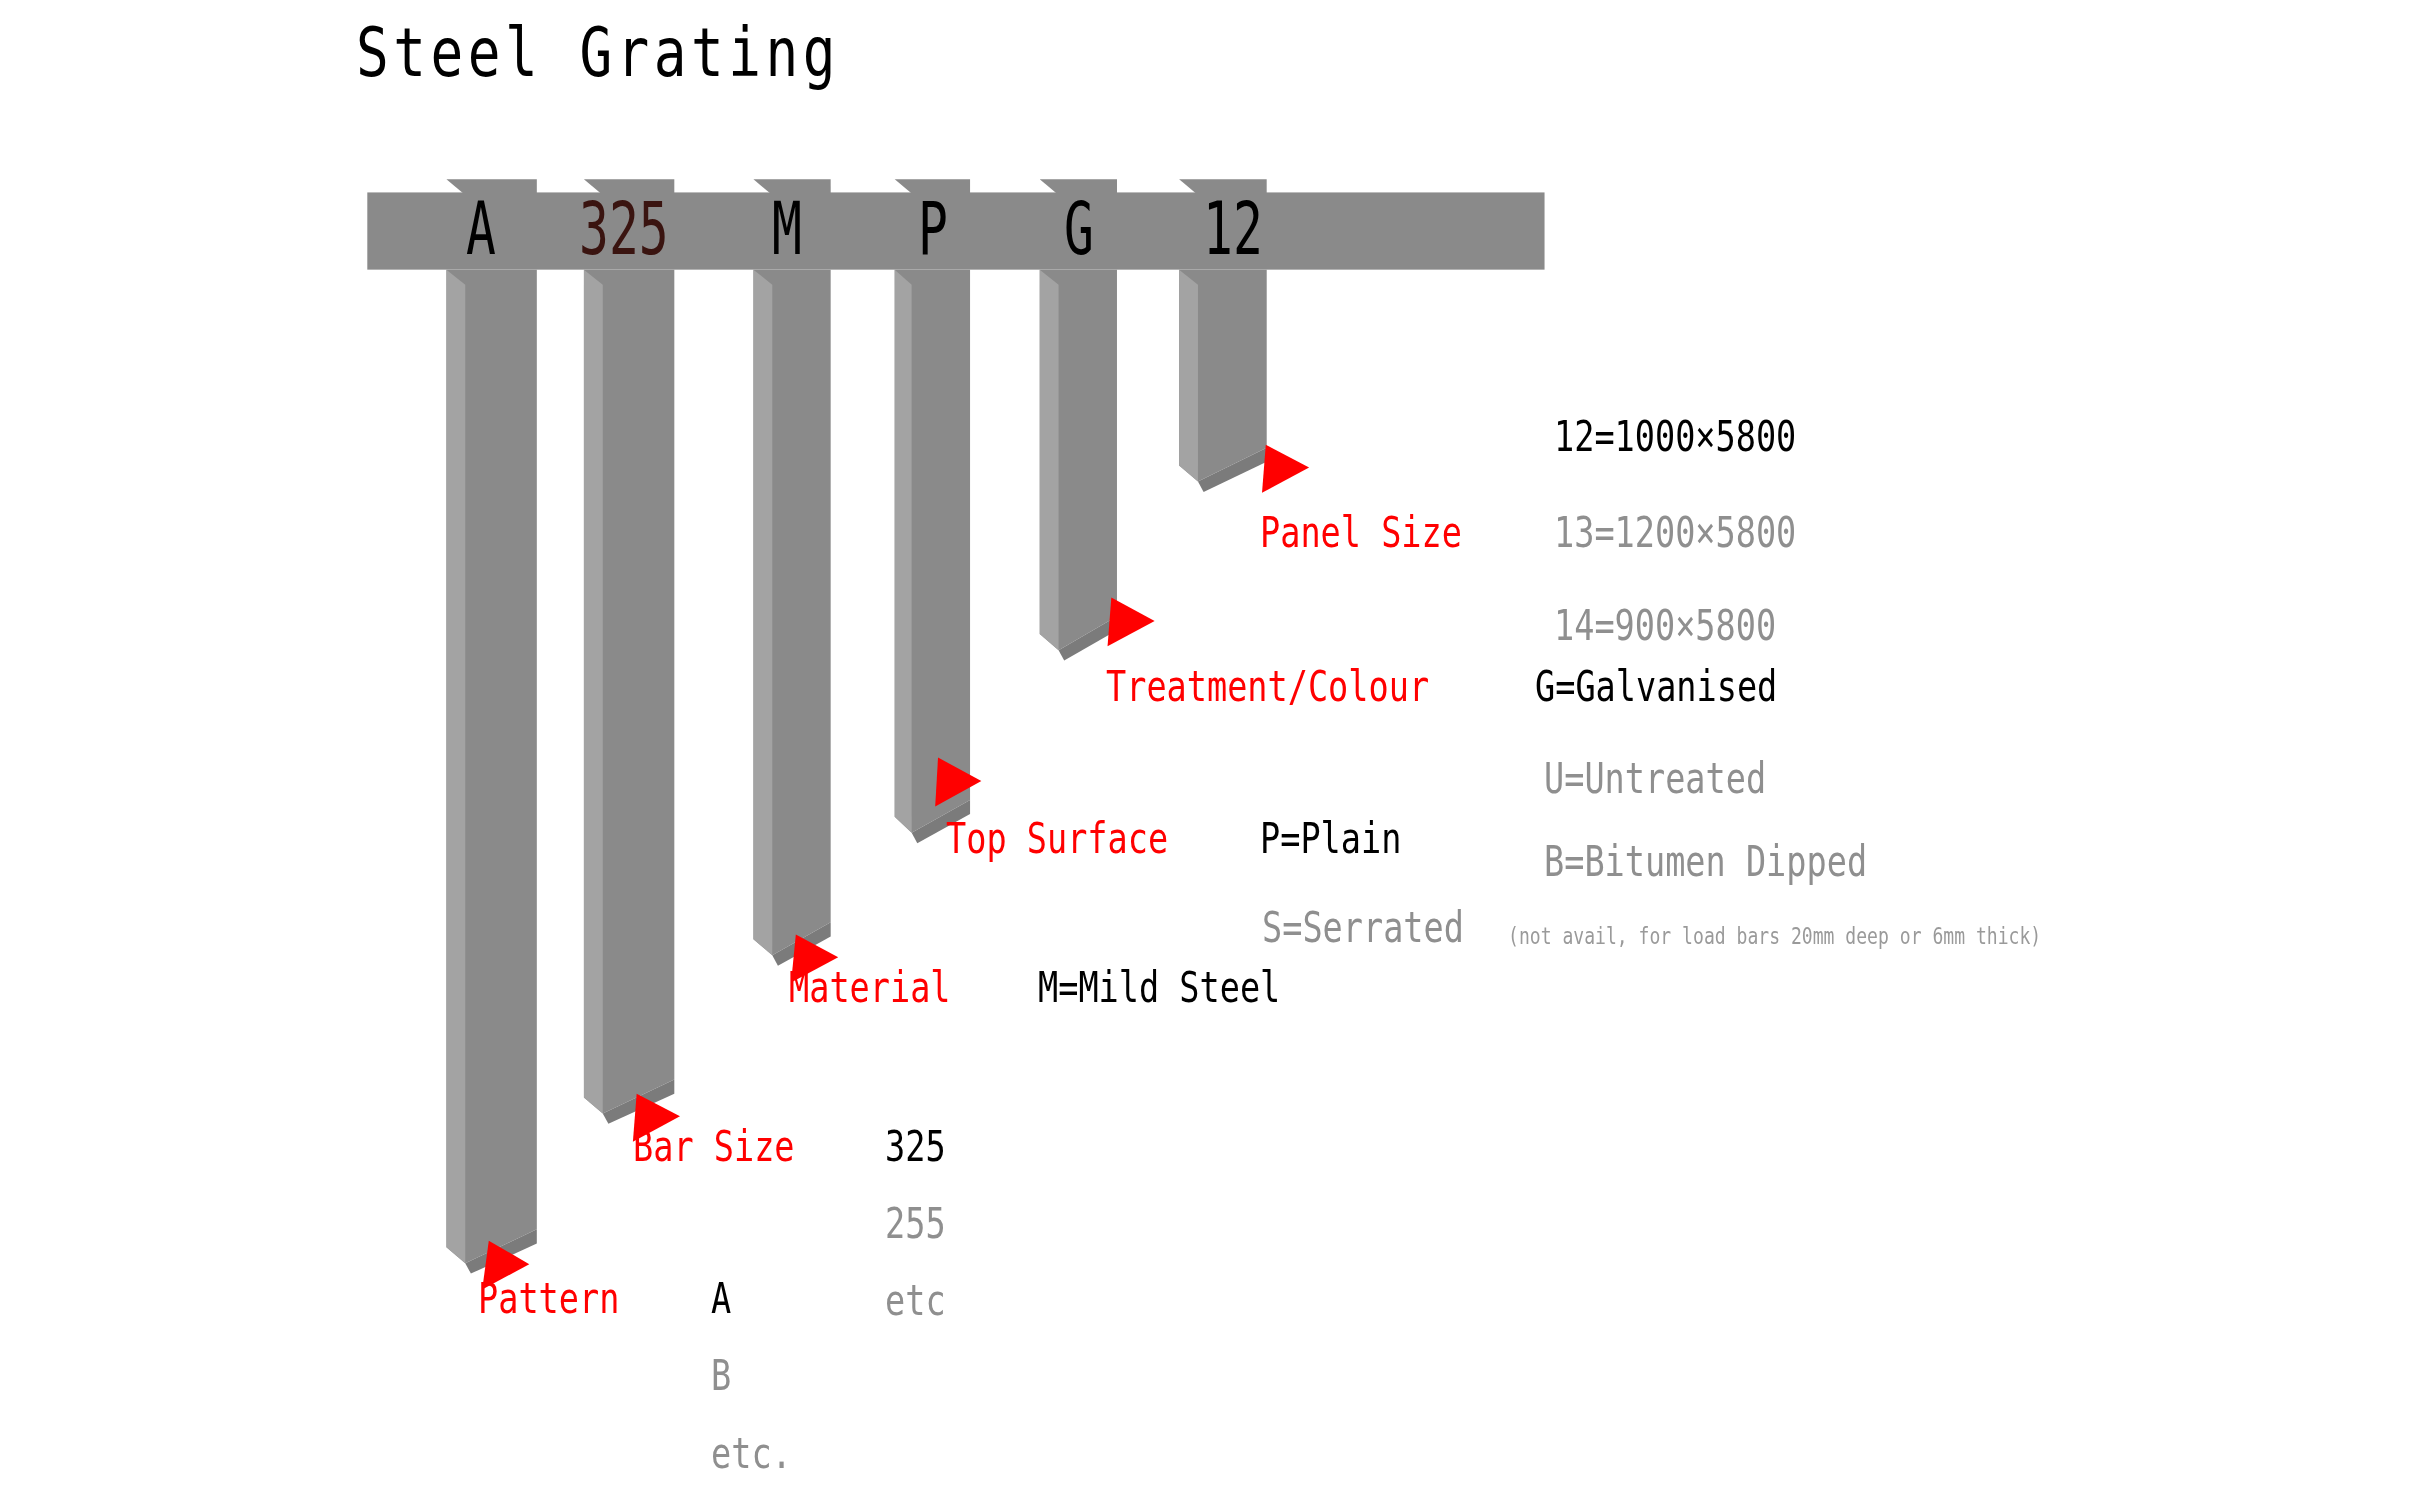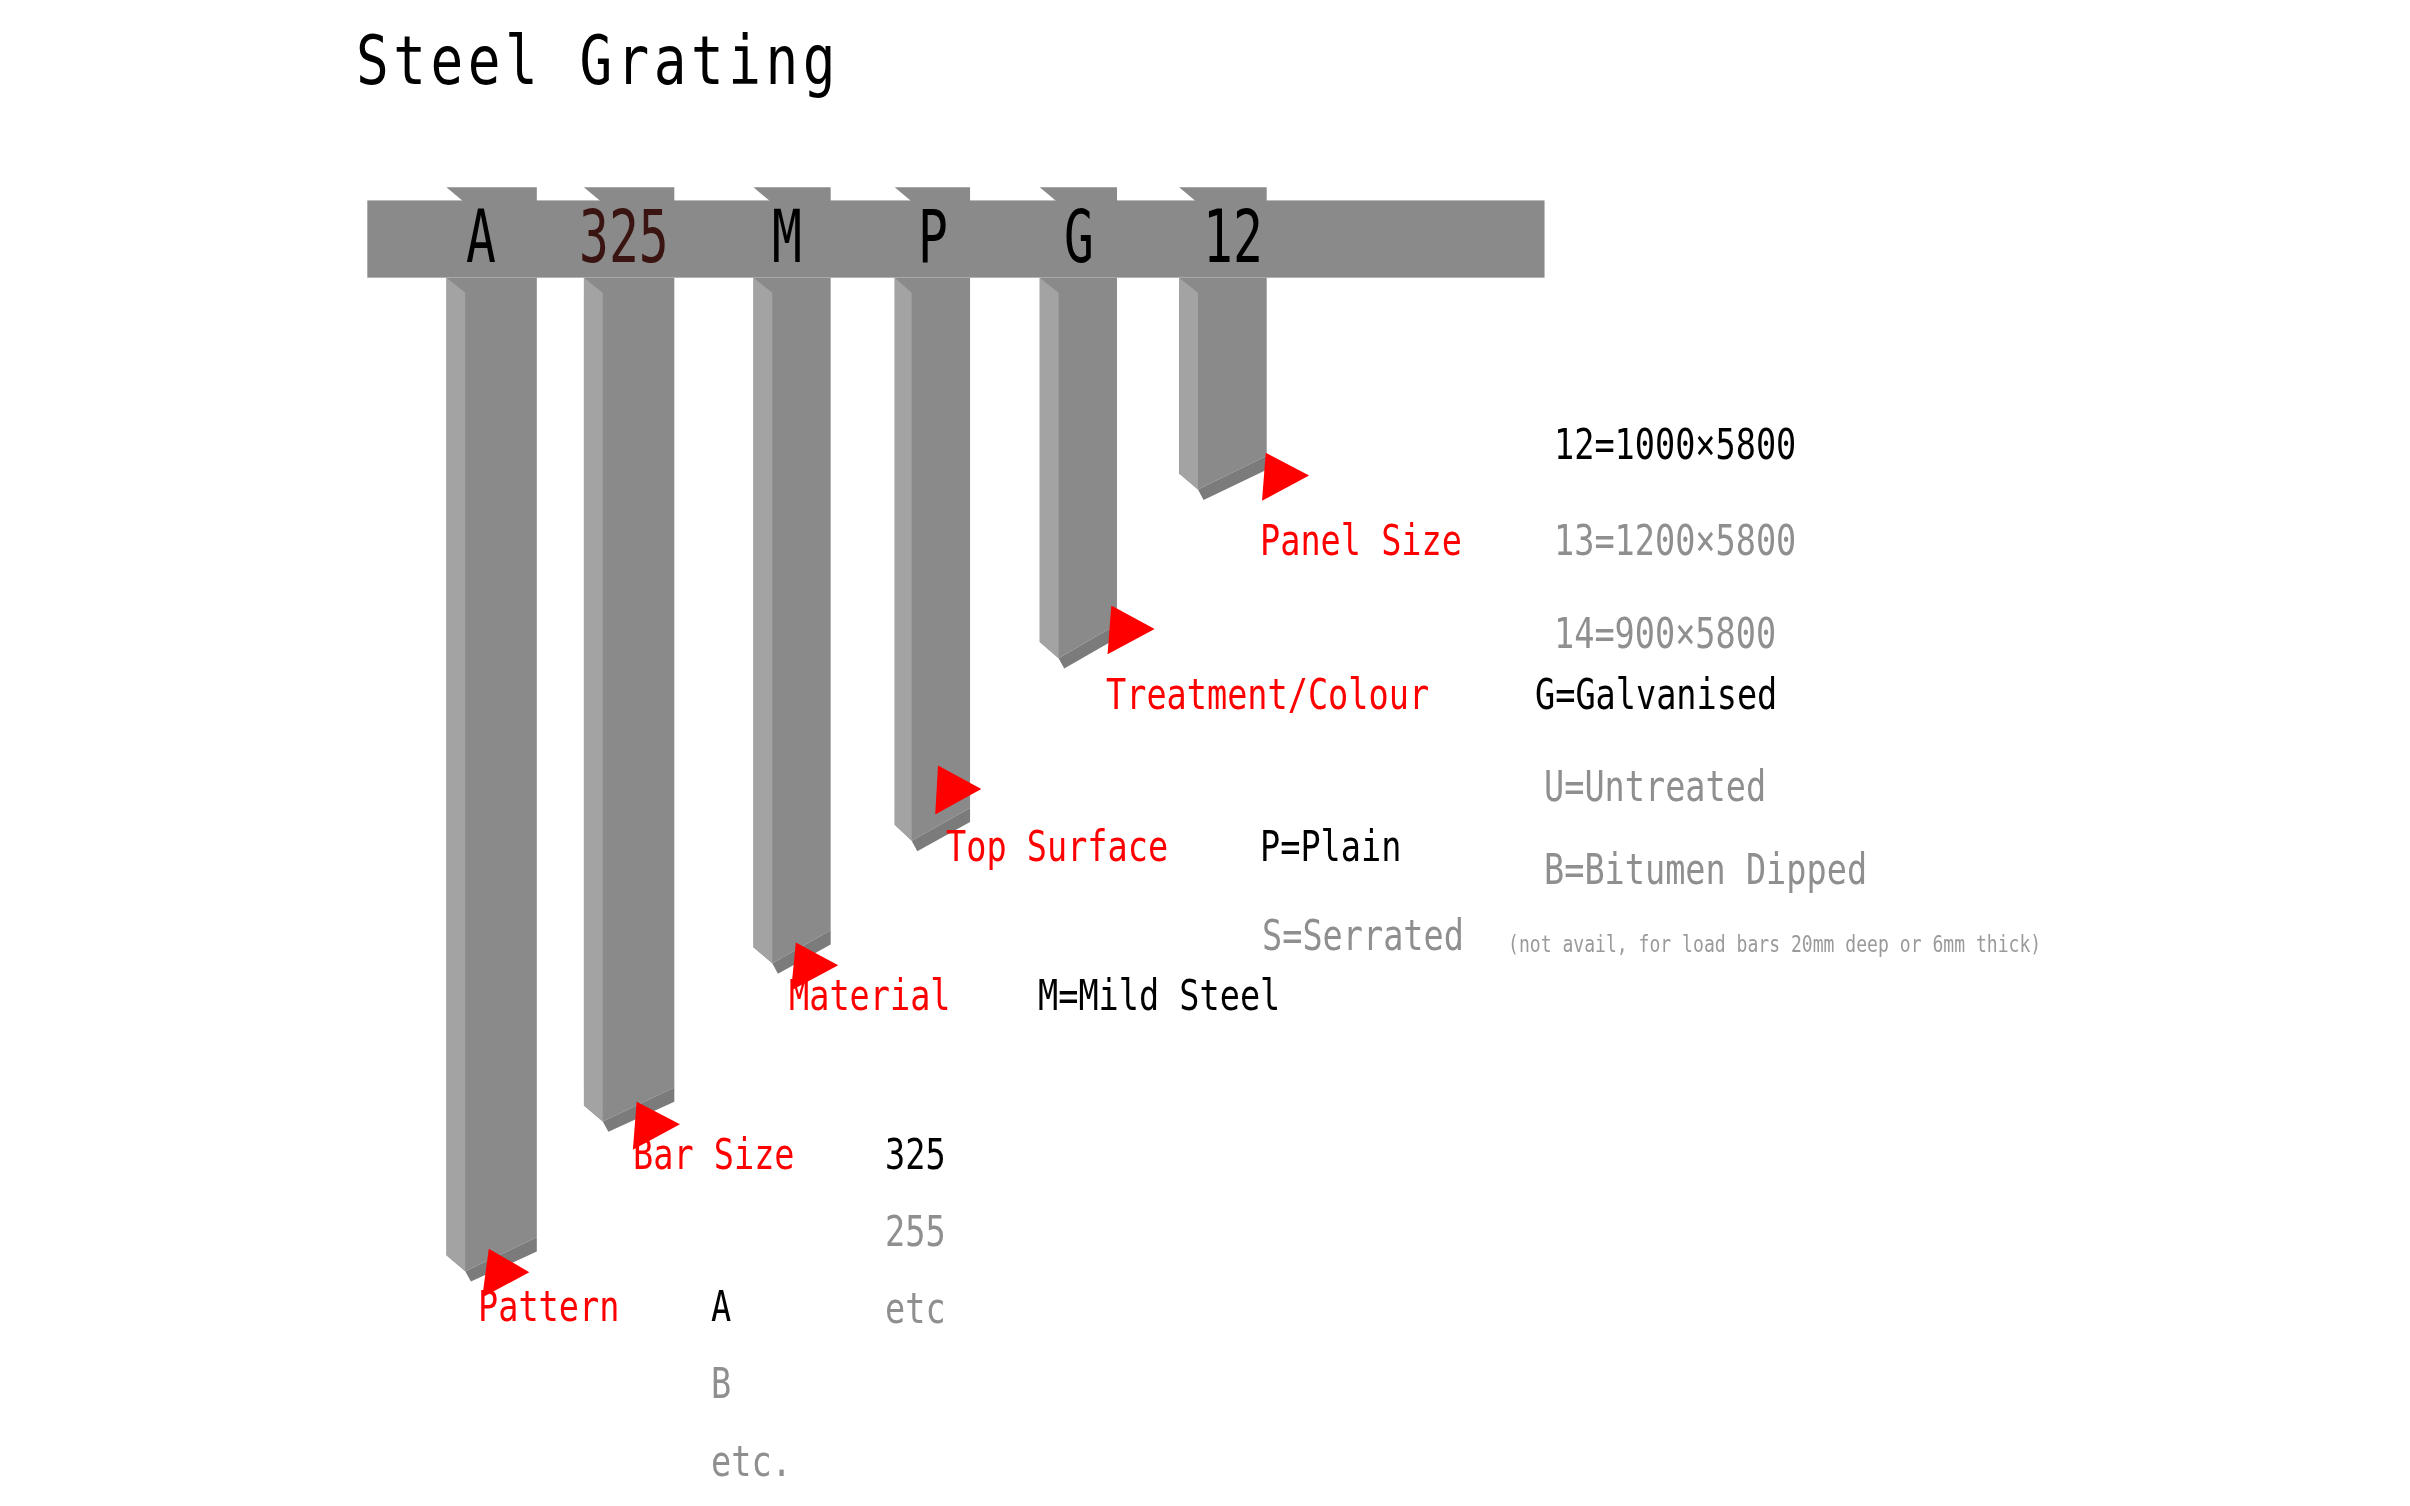--- a/index.html
+++ b/index.html
@@ -3,21 +3,21 @@
 <meta charset="utf-8">
 <style>
   html,body{margin:0;padding:0;}
   body{
     width:2411px;height:1507px;
     background:#ffffff;
     font-family:"DejaVu Sans Mono",monospace;
     overflow:hidden;
     position:relative;
   }
-  #stage{position:absolute;left:0;top:12px;width:2411px;height:1483px;}
+  #stage{position:absolute;left:0;top:4px;width:2411px;height:1483px;}
 
   
   .title{
     position:absolute;
     left:356px; top:9.4px;
     font-family:"DejaVu Sans Mono",monospace;
     font-size:68px;
     font-weight:400;
     color:#000000;
     letter-spacing:5.6px;

